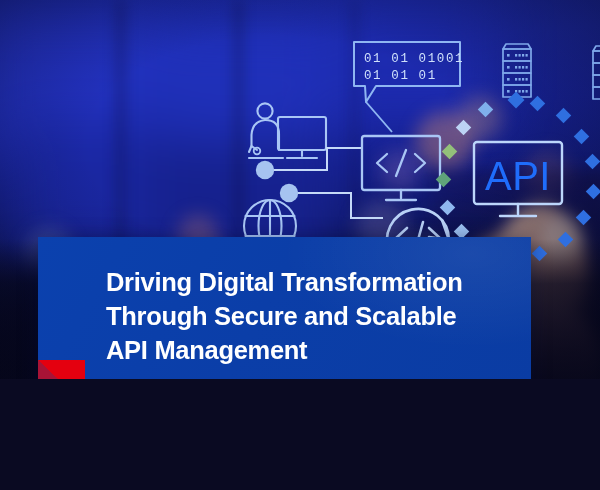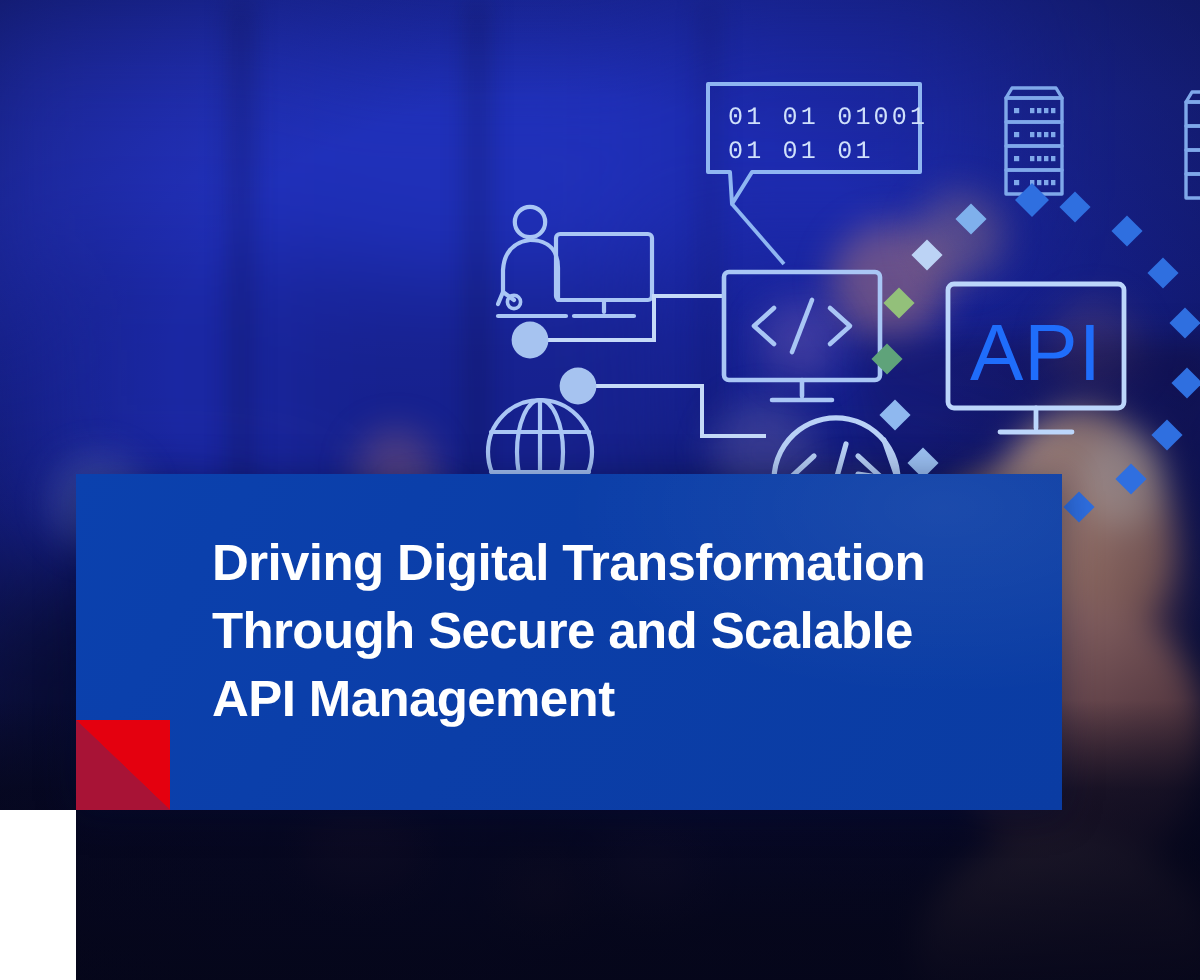--- a/index.html
+++ b/index.html
@@ -2,21 +2,21 @@
 <html><head>
 <meta charset="utf-8">
 <style>
   * { margin:0; padding:0; box-sizing:border-box; }
   html, body {
     width:600px; height:490px;
     font-family:"Liberation Sans", sans-serif;
     background:#0a0a22; overflow:hidden;
   }
   #stage {
-    position:relative; width:600px; height:490px; overflow:hidden;
+    position:relative; width:600px; height:379px; overflow:hidden;
     background:#84cc16;
   }
 
   
   .bg-layer { position:absolute; inset:0; }
 
   .bg-base {
     background:
       linear-gradient(175deg, #1a27a0 0%, #1c29a6 18%, #18239a 34%,
                       #141e86 48%, #0f1760 62%, #0a0f3c 76%, #080a24 90%, #0a0b20 100%);

